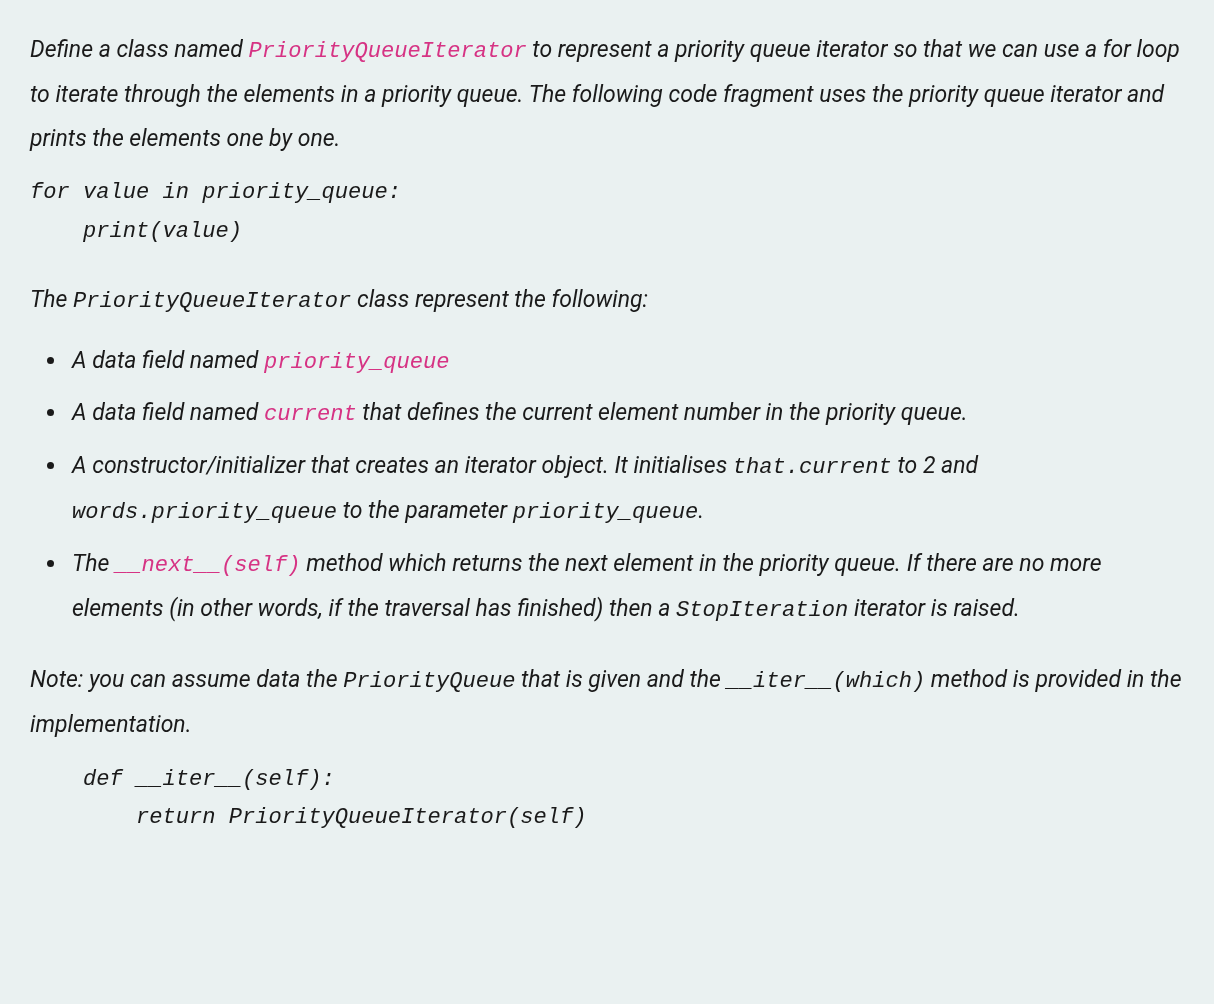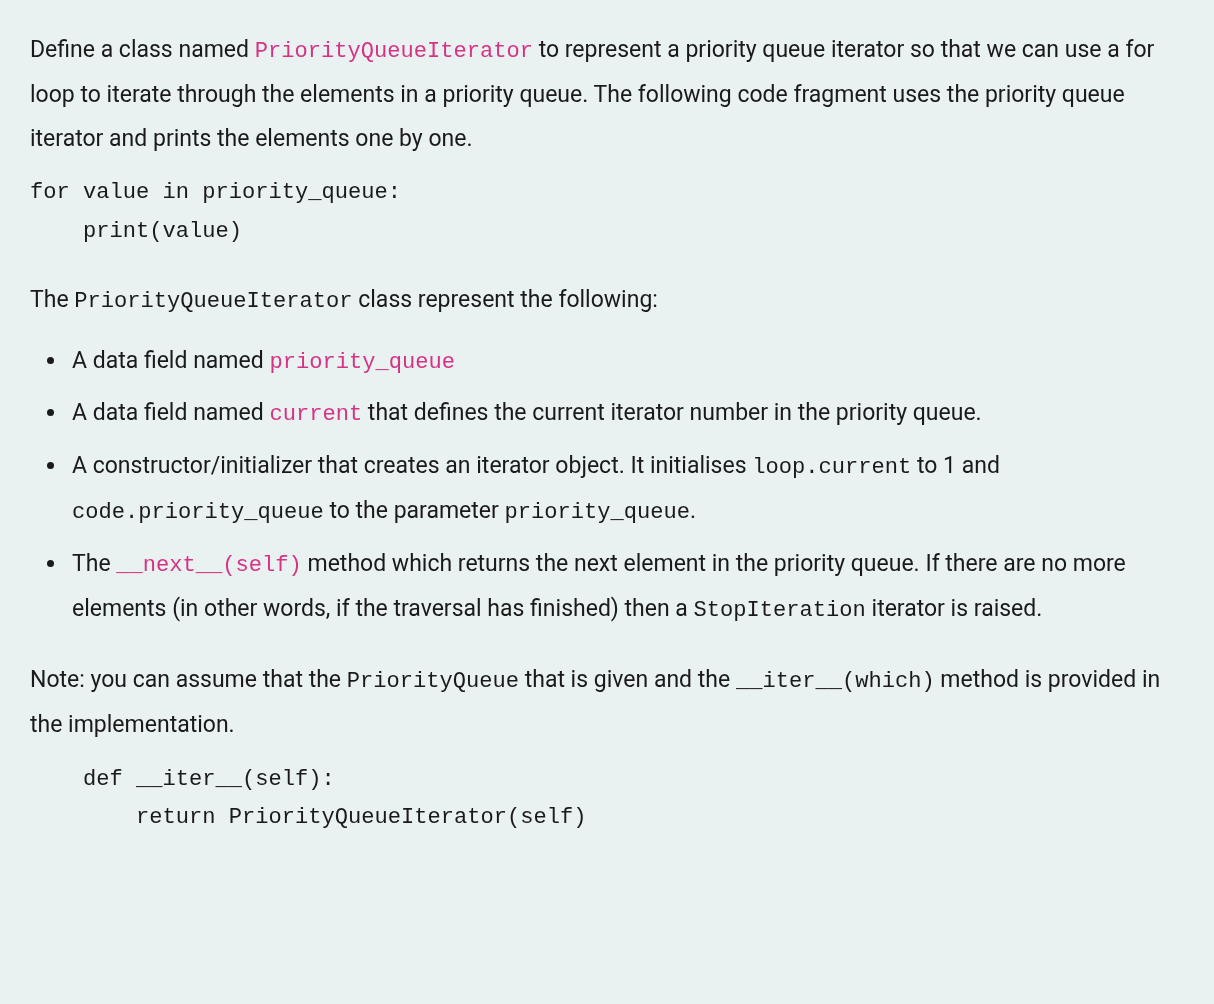--- a/index.html
+++ b/index.html
@@ -1,18 +1,19 @@
 <!DOCTYPE html>
 <html><head>
   <meta charset="utf-8">
   <style>
     * {
       margin: 0;
       padding: 0;
       box-sizing: border-box;
+      font-style: italic;
     }
     body {
       background: #eaf1f1;
       font-family: -apple-system, BlinkMacSystemFont, 'Segoe UI', Roboto, Helvetica, Arial, sans-serif;
       font-size: 23px;
       line-height: 1.9;
       color: #1a1a1a;
       padding: 28px 30px;
       width: 1214px;
     }
@@ -59,28 +60,28 @@
 
 <p>
   <span>The </span><span class="code-inline">PriorityQueueIterator</span><span> class represent the following:</span>
 </p>
 
 <ul>
   <li>
     <span>A data field named </span><span class="highlight">priority_queue</span>
   </li>
   <li>
-    <span>A data field named </span><span class="highlight">current</span><span> that defines the current iterator number in the priority queue.</span>
+    <span>A data field named </span><span class="highlight">current</span><span> that defines the current element number in the priority queue.</span>
   </li>
   <li>
-    <span>A constructor/initializer that creates an iterator object. It initialises </span><span class="code-inline">loop.current</span><span> to 1 and </span><span class="code-inline">code.priority_queue</span><span> to the parameter </span><span class="code-inline">priority_queue</span><span>.</span>
+    <span>A constructor/initializer that creates an iterator object. It initialises </span><span class="code-inline">that.current</span><span> to 2 and </span><span class="code-inline">words.priority_queue</span><span> to the parameter </span><span class="code-inline">priority_queue</span><span>.</span>
   </li>
   <li>
     <span>The </span><span class="highlight">__next__(self)</span><span> method which returns the next element in the priority queue. If there are no more elements (in other words, if the traversal has finished) then a </span><span class="code-inline">StopIteration</span><span> iterator is raised.</span>
   </li>
 </ul>
 
 <p>
-  <span>Note: you can assume that the </span><span class="code-inline">PriorityQueue</span><span> that is given and the </span><span class="code-inline">__iter__(which)</span><span> method is provided in the implementation.</span>
+  <span>Note: you can assume data the </span><span class="code-inline">PriorityQueue</span><span> that is given and the </span><span class="code-inline">__iter__(which)</span><span> method is provided in the implementation.</span>
 </p>
 
 <div class="code-block">    def __iter__(self):
         return PriorityQueueIterator(self)</div>
 
 </body></html>

